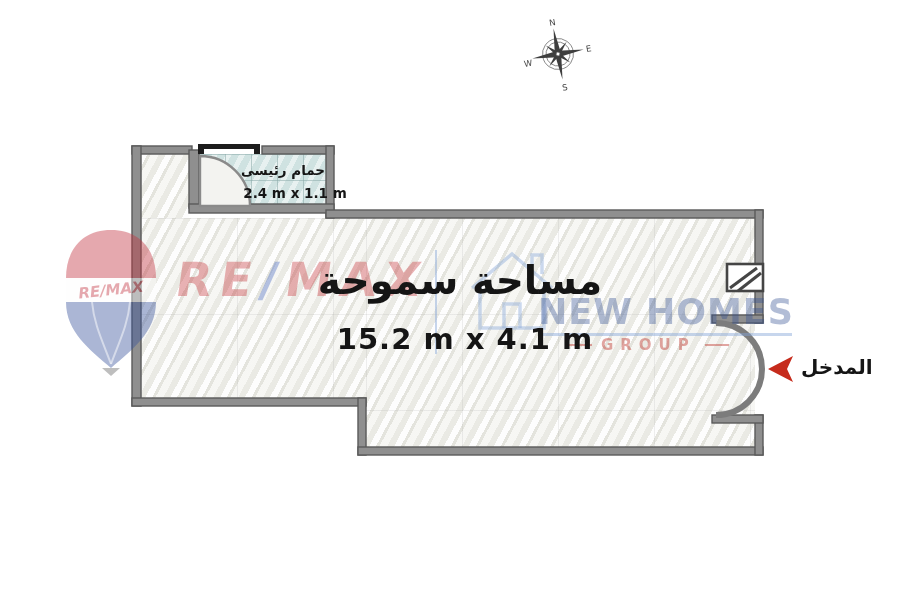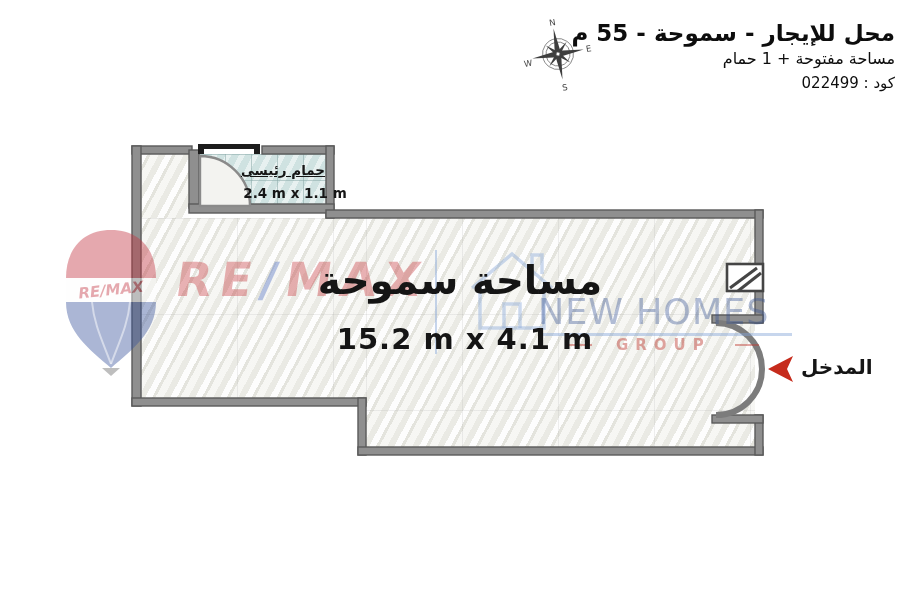--- a/index.html
+++ b/index.html
@@ -33,42 +33,42 @@
   .lintel{fill:#1c1c1c;}
   .win{fill:#ffffff;stroke:#454545;stroke-width:2.6;}
   .win-diag{stroke:#454545;stroke-width:3;}
   .arrow{fill:var(--arrow-red,#c62b1c);}
 
   
   .lbl{position:absolute;z-index:4;font-weight:bold;color:#151515;}
   .center{text-align:center;}
   #area-label{left:300px;top:258px;width:320px;font-size:39px;direction:rtl;}
   #area-dims{left:330px;top:322px;width:270px;font-size:29px;letter-spacing:1px;}
-  #bath-label{left:233px;top:162px;width:100px;font-size:13.5px;direction:rtl;text-decoration:underline;}
+  #bath-label{left:233px;top:162px;width:100px;font-size:13.5px;direction:rtl;}
   #bath-dims{left:231px;top:185px;width:104px;font-size:13.5px;margin-left:12px;}
   #entrance-label{left:801px;top:355px;font-size:20px;direction:rtl;}
 
   
   #header{position:absolute;top:20px;right:5px;z-index:5;text-align:right;direction:rtl;color:#0d0d0d;}
   #header .t1{font-size:23px;font-weight:bold;}
   #header .t2{font-size:16px;margin-top:3px;}
   #header .t3{font-size:15px;margin-top:6px;}
 
   
   .wm{position:absolute;z-index:3;pointer-events:none;}
   #wm-remax-text{left:176px;top:252px;font-size:47px;font-weight:bold;letter-spacing:8px;
     transform:skewX(-8deg);color:var(--remax-red,rgba(198,52,58,.38));white-space:nowrap;}
   #wm-remax-text .slash{color:var(--remax-slash-blue,rgba(95,125,200,.45));}
   #wm-avalon{left:188px;top:312px;font-size:24px;font-weight:bold;letter-spacing:18px;
     color:var(--avalon-gray,rgba(110,110,110,.5));white-space:nowrap;}
   #wm-vline{left:435px;top:250px;width:2px;height:104px;background:var(--homes-blue,rgba(130,165,215,.45));}
-  #wm-homes-name{left:538px;top:292px;font-size:35px;font-weight:normal;letter-spacing:1px;
+  #wm-homes-name{left:538px;top:292px;font-size:35px;font-weight:bold;letter-spacing:1px;
     color:var(--homes-navy,rgba(52,82,148,.38));white-space:nowrap;}
   #wm-homes-line{left:540px;top:333px;width:252px;height:3px;background:var(--homes-blue,rgba(130,165,215,.5));}
-  #wm-group{left:568px;top:336px;display:flex;align-items:center;gap:24px;
+  #wm-group{left:568px;top:336px;display:flex;align-items:center;gap:9px;
     color:var(--group-red,rgba(190,58,48,.45));font-size:15px;font-weight:bold;letter-spacing:7px;}
   #wm-group .dash{width:24px;height:2px;background:var(--group-red,rgba(190,58,48,.45));}
   #wm-balloon{left:52px;top:224px;opacity:.42;}
   #wm-house{left:466px;top:242px;opacity:.9;}
   #compass{left:520px;top:14px;z-index:5;opacity:.85;}
 </style>
 </head>
 <body>
 
 <div id="stage">
@@ -142,25 +142,20 @@
     <span>GROUP</span>
     <span class="dash"></span>
   </div>
 
   <div class="lbl center" id="area-label">مساحة سموحة</div>
   <div class="lbl center" id="area-dims">15.2 m x 4.1 m</div>
   <div class="lbl center" id="bath-label">حمام رئيسى</div>
   <div class="lbl center" id="bath-dims">2.4 m x 1.1 m</div>
   <div class="lbl" id="entrance-label">المدخل</div>
 
-  <div id="header">
-    <div class="t1">محل للإيجار - سموحة - 55 م</div>
-    <div class="t2">مساحة مفتوحة + 1 حمام</div>
-    <div class="t3">كود : 022499</div>
-  </div>
 
   <svg id="compass" class="abs" width="80" height="84" viewBox="0 0 80 84">
     <g transform="translate(38,40) rotate(-10)" stroke-linejoin="round">
       <circle r="15.5" fill="none" stroke="#444" stroke-width="0.7"></circle>
       <circle r="12" fill="none" stroke="#444" stroke-width="0.7"></circle>
       <g fill="#1d1d1d">
         <path d="M0,-15 L2.2,0 L0,2.2 L-2.2,0 Z" transform="rotate(45)"></path>
         <path d="M0,-15 L2.2,0 L0,2.2 L-2.2,0 Z" transform="rotate(135)"></path>
         <path d="M0,-15 L2.2,0 L0,2.2 L-2.2,0 Z" transform="rotate(225)"></path>
         <path d="M0,-15 L2.2,0 L0,2.2 L-2.2,0 Z" transform="rotate(315)"></path>

